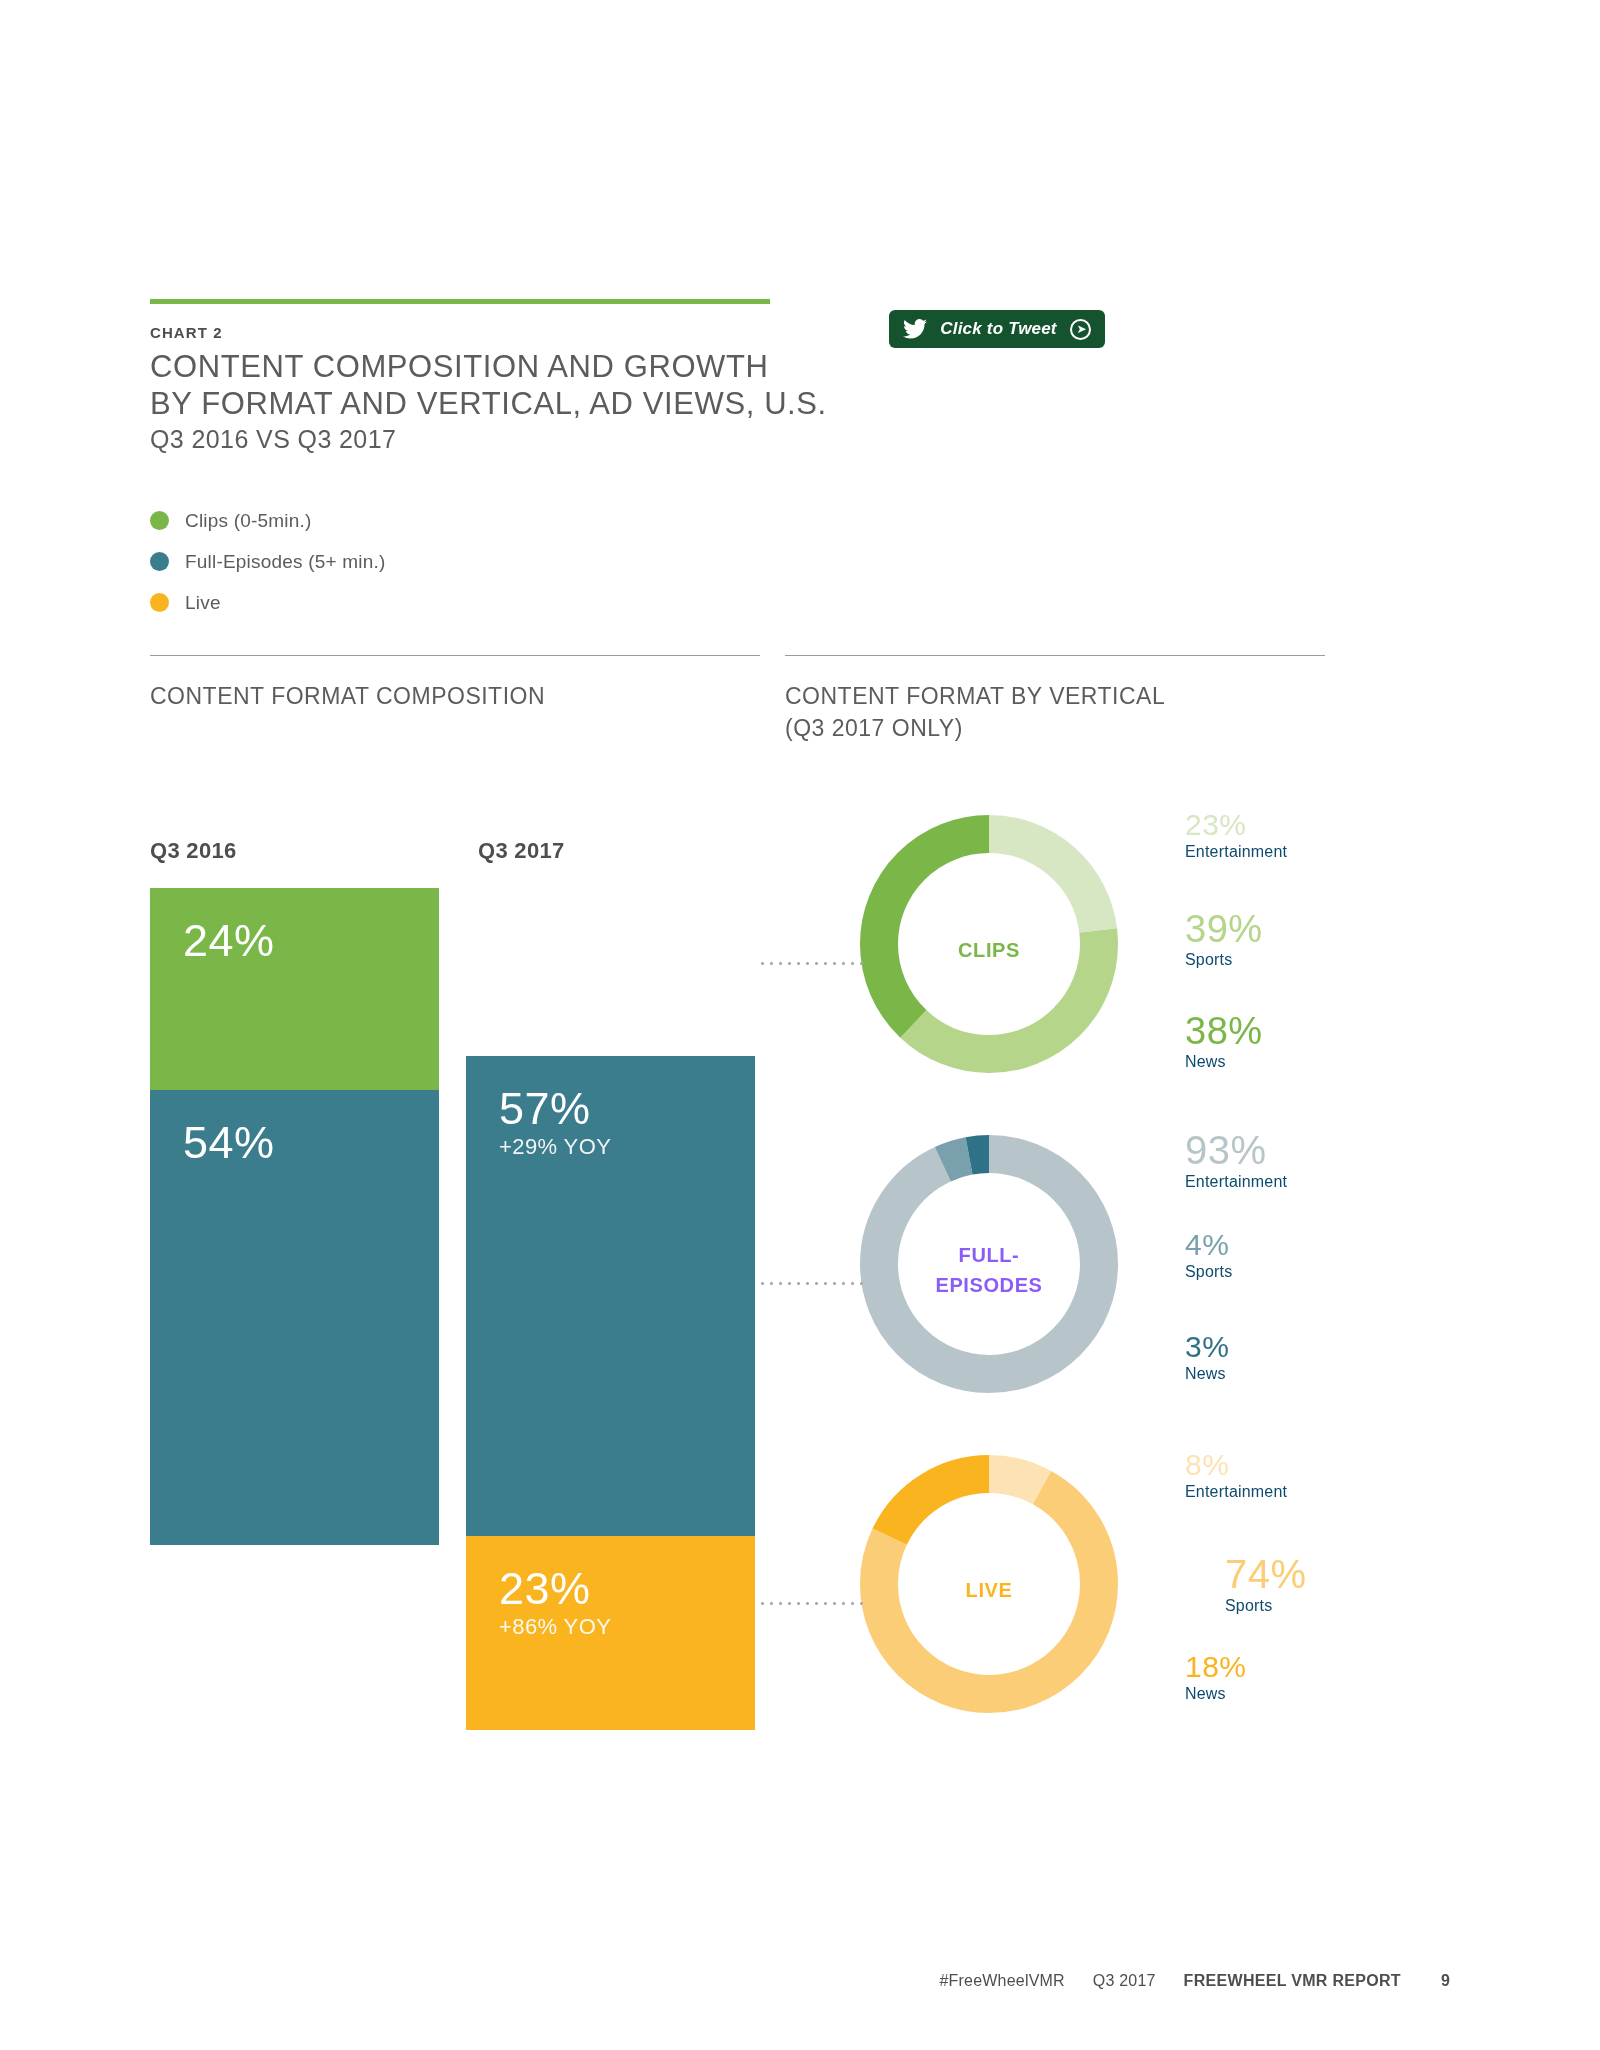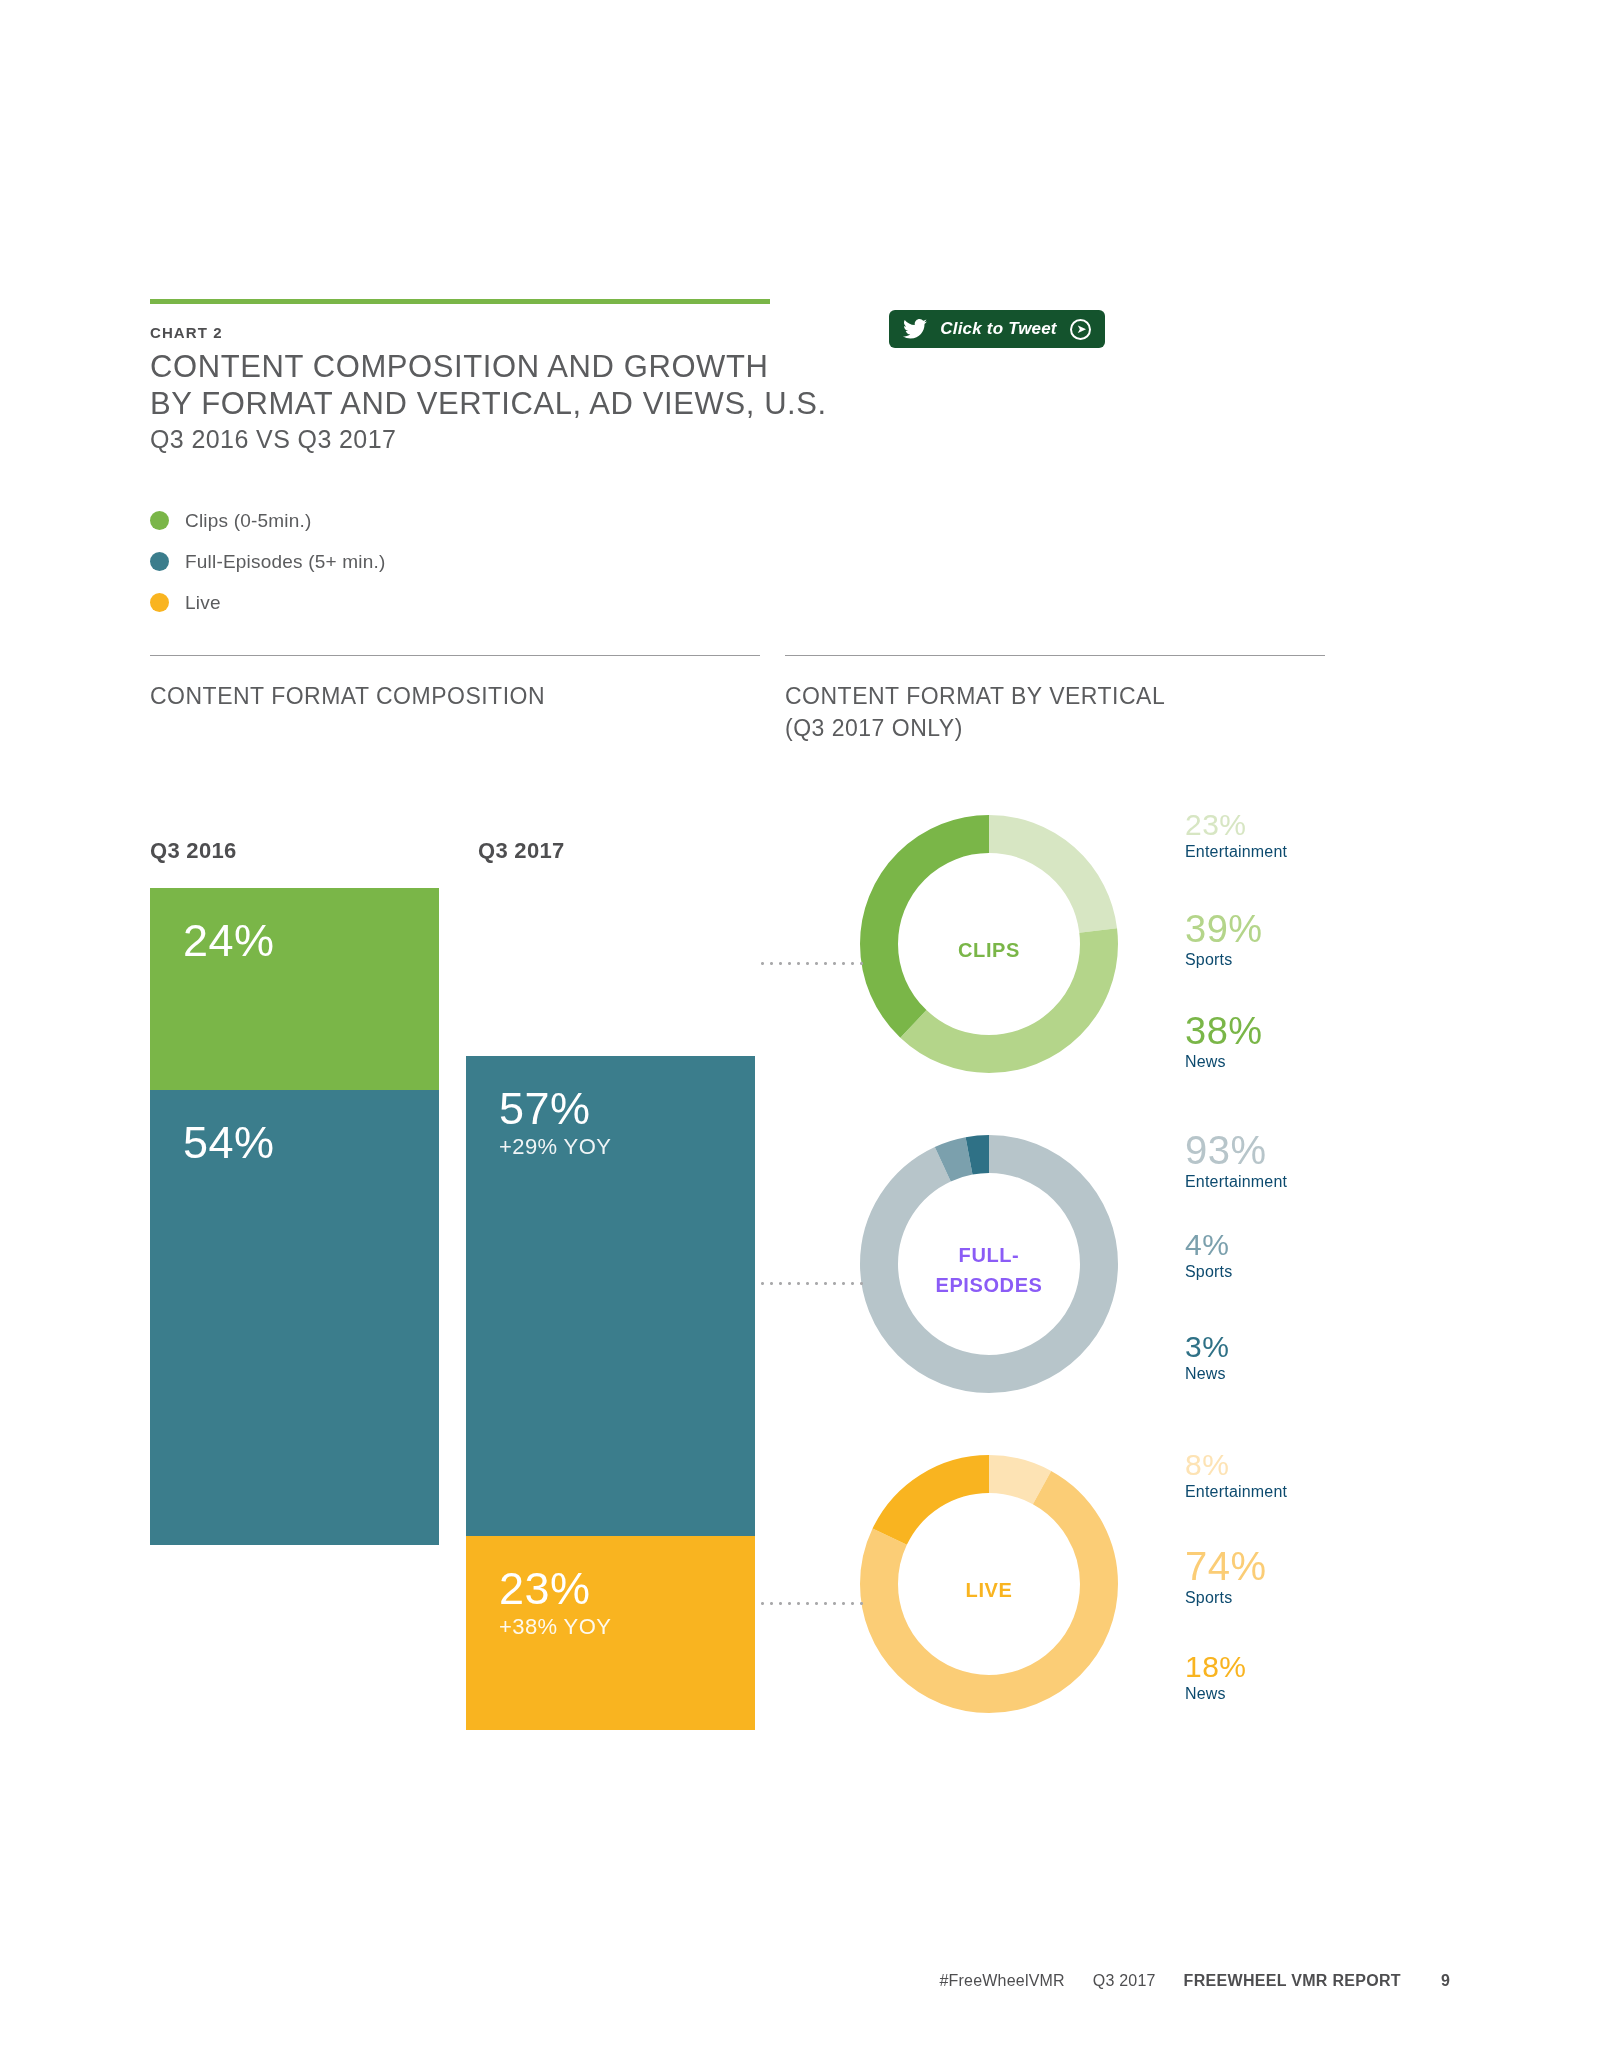--- a/index.html
+++ b/index.html
@@ -179,21 +179,21 @@
   <div class="bar y17" id="bar1">
       <div class="seg" style="top: 168.4px; height: 479.94px; background: rgb(59, 125, 140);">
         <div class="seg-body">
           <div class="seg-pct">57%</div>
           <div class="seg-yoy">+29% YOY</div>
         </div>
       </div>
       <div class="seg" style="top: 648.34px; height: 193.66px; background: rgb(249, 180, 32);">
         <div class="seg-body">
           <div class="seg-pct">23%</div>
-          <div class="seg-yoy">+38% YOY</div>
+          <div class="seg-yoy">+86% YOY</div>
         </div>
       </div>
     </div>
 
   <div id="donuts">
       <div class="donut-block" style="top: 810px;">
         <svg class="donut-svg" width="268" height="268" viewBox="0 0 268 268">
           <g transform="rotate(-90 134 134)">
             <circle cx="134" cy="134" r="110" fill="none" stroke="#d7e6c3" stroke-width="38" stroke-dasharray="158.96458827164352 532.185795518111" stroke-dashoffset="0"></circle>
             <circle cx="134" cy="134" r="110" fill="none" stroke="#b4d58a" stroke-width="38" stroke-dasharray="269.54864967800427 421.60173411175026" stroke-dashoffset="-158.96458827164352"></circle>
@@ -248,21 +248,21 @@
             <circle cx="134" cy="134" r="110" fill="none" stroke="#fbcd76" stroke-width="38" stroke-dasharray="511.4512840044183 179.69909978533622" stroke-dashoffset="-55.29203070318036"></circle>
             <circle cx="134" cy="134" r="110" fill="none" stroke="#f9b420" stroke-width="38" stroke-dasharray="124.40706908215581 566.7433147075988" stroke-dashoffset="-566.7433147075986"></circle>
           </g>
         </svg>
         <div class="donut-center" style="color:#f9b420">LIVE</div>
         <div class="donut-legend">
           <div class="dl-item" style="top: 0px;">
             <div class="dl-pct" style="color:#fde3b4;font-size:30px">8%</div>
             <div class="dl-name">Entertainment</div>
           </div>
-          <div class="dl-item" style="top: 96px;">
+          <div class="dl-item" style="top: 104px; margin-left: 40px;">
             <div class="dl-pct" style="color:#fbcd76;font-size:40px">74%</div>
             <div class="dl-name">Sports</div>
           </div>
           <div class="dl-item" style="top: 202px;">
             <div class="dl-pct" style="color:#f9b420;font-size:30px">18%</div>
             <div class="dl-name">News</div>
           </div>
         </div>
       </div>
     </div>

